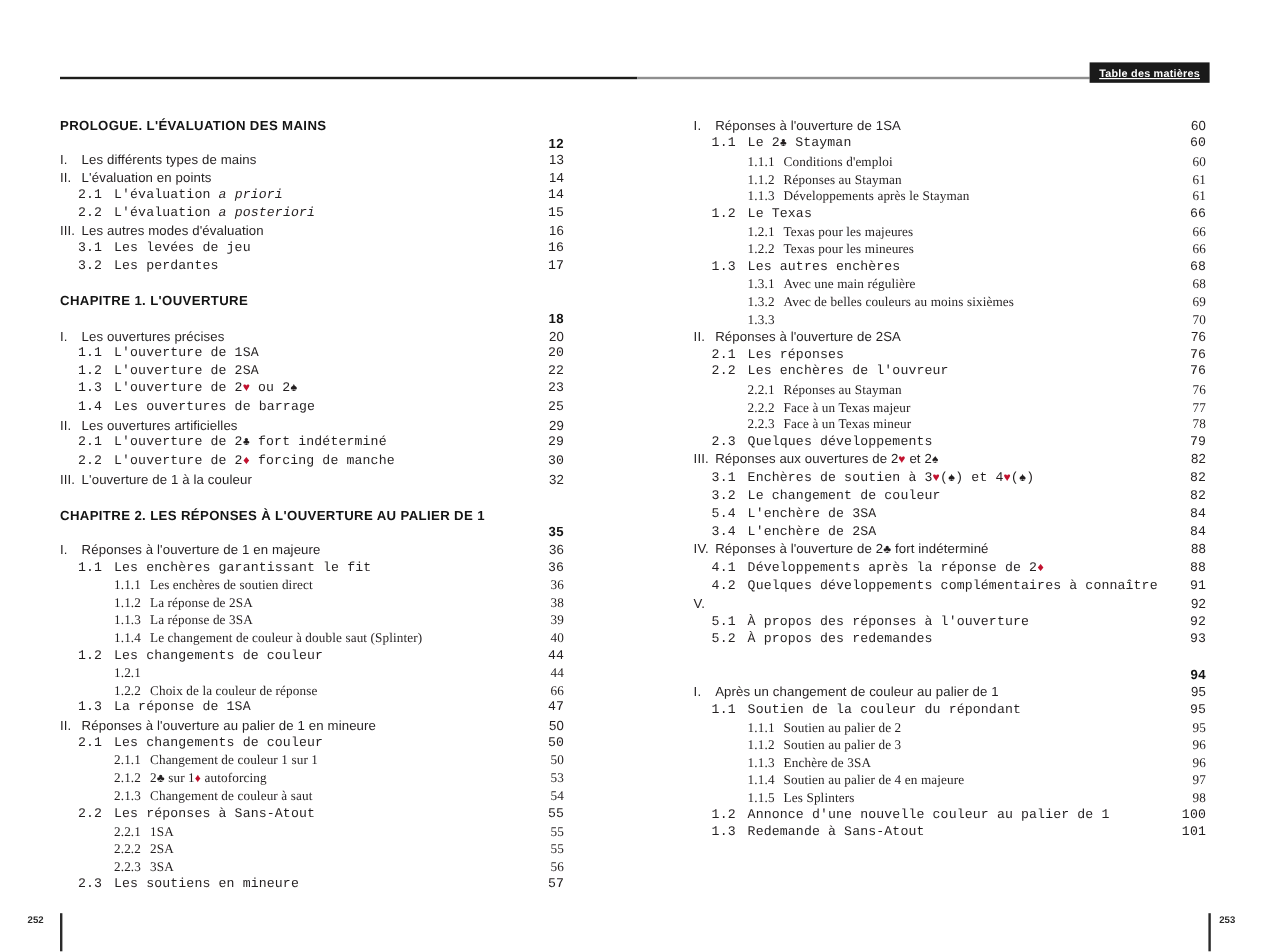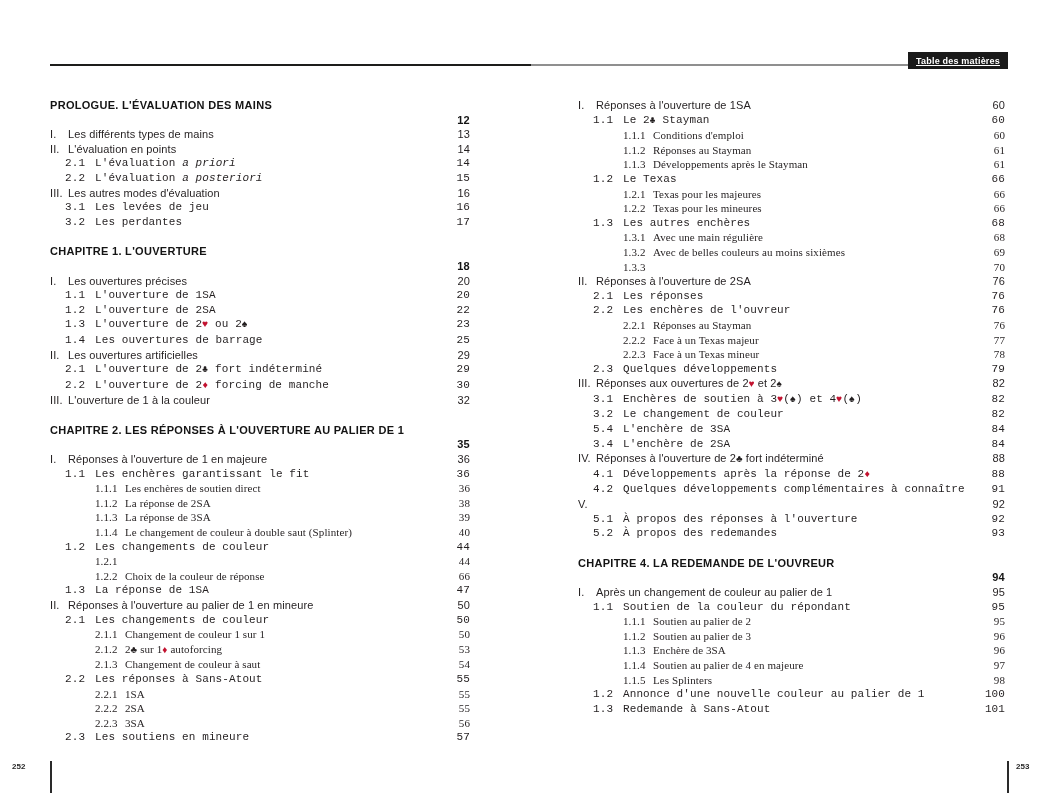--- a/index.html
+++ b/index.html
@@ -27,21 +27,21 @@
   .row .num { flex:0 0 auto; }
   .row.lvl1 .num { min-width:18px; }
   .row.lvl2 { padding-left:15px;font-family:Liberation Mono, monospace; } .row.lvl2 .num { min-width:30px; }
   .row.lvl3 { padding-left:45px;font-family:Liberation Serif, serif; } .row.lvl3 .num { min-width:30px; }
   .row .label i { font-style:italic;margin-top:23px; }
   .suit { font-size:10px; }
   .suit-red { color:var(--suit-red,#c2122f); }
 
   
   .folio { position:absolute; top:762px; font-size:8px; font-weight:700; color:#2a2a2a; }
-  .folio.left { left:12px; }
+  .folio.left { left:23px; }
   .folio.right { left:1016px; }
   .tick { position:absolute; top:761px; width:2px; height:32px; background:#2a2a2a; }
   .tick.left { left:50px; }
   .tick.right { left:1007px; }
 </style>
 </head>
 <body>
 
 <div class="spread">
 
@@ -397,21 +397,20 @@
             <span class="page">92</span>
           </div>
           <div class="row lvl2">
             <span class="num">5.2</span>
             <span class="label">À propos des redemandes</span>
             <span class="page">93</span>
           </div>
         </div>
         <div class="block">
           <div class="row heading">
-            <span class="label">CHAPITRE 4. LA REDEMANDE DE L'OUVREUR</span>
             <span class="page">94</span>
           </div>
           <div class="row lvl1">
             <span class="num">I.</span>
             <span class="label">Après un changement de couleur au palier de 1</span>
             <span class="page">95</span>
           </div>
           <div class="row lvl2">
             <span class="num">1.1</span>
             <span class="label">Soutien de la couleur du répondant</span>

